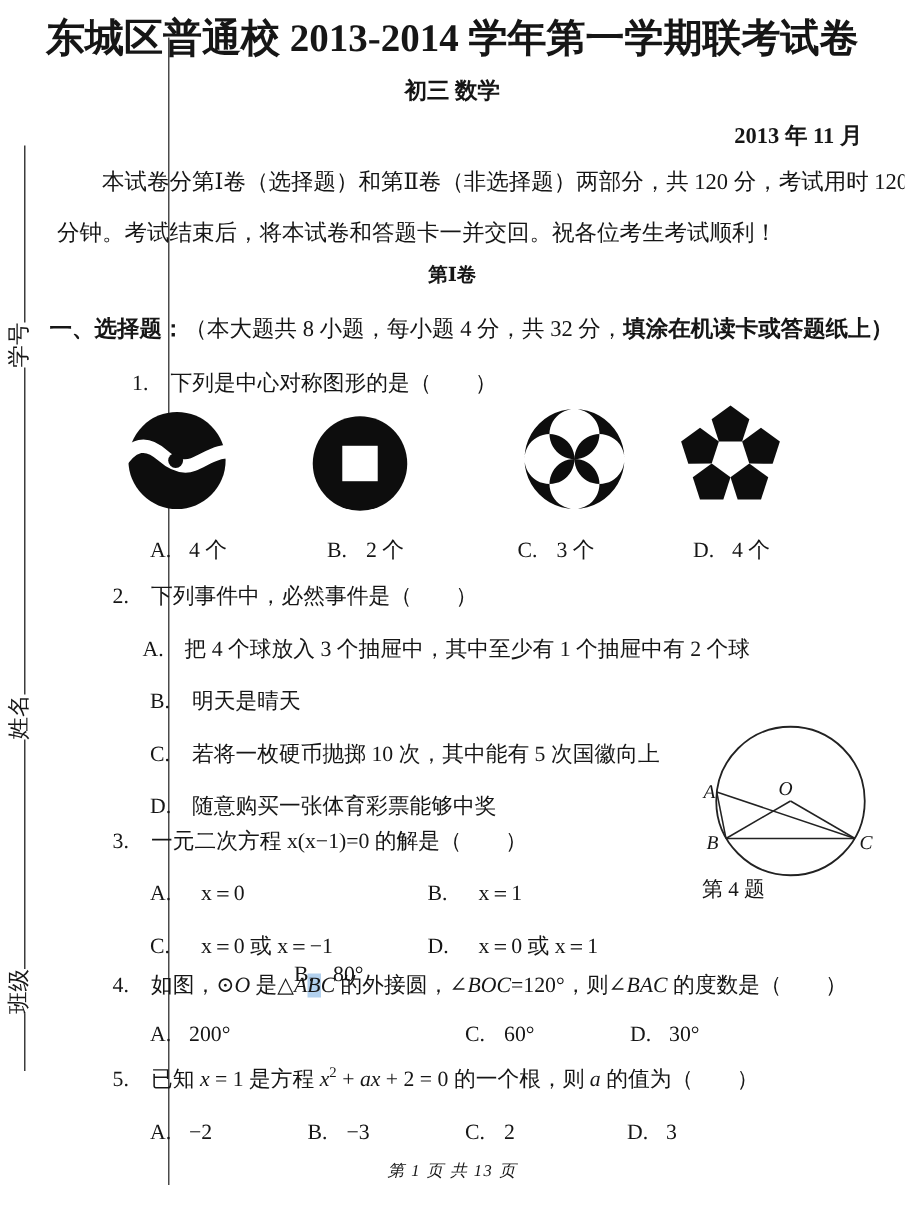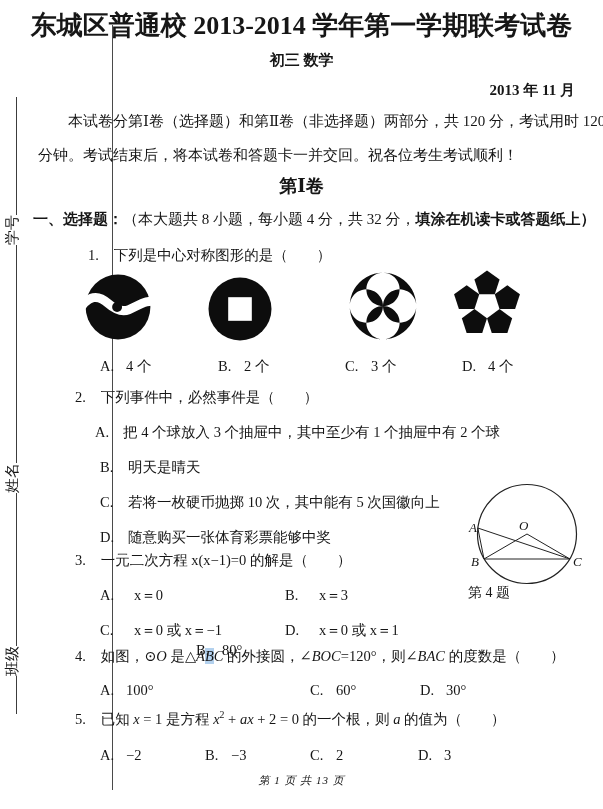--- a/index.html
+++ b/index.html
@@ -5,21 +5,21 @@
   html,body{margin:0;padding:0;}
   body{
     width:603px;height:809px;position:relative;background:#ffffff;
     font-family:"Liberation Serif","DejaVu Serif",serif;
     color:#161616;overflow:hidden;
   }
   .abs{position:absolute;white-space:nowrap;}
   .center{left:0;width:603px;text-align:center;}
   .bold{font-weight:bold;}
   .t19{font-size:26px;}
-  .t18{font-size:18px;}
+  .t18{font-size:13px;}
   .t15{font-size:15px;}
   .t14{font-size:14.5px;}
   .t13{font-size:11px;font-style:italic;}
   
   #margin-strip{
     position:absolute;left:2px;top:714px;width:640px;height:22px;
     transform:rotate(-90deg);transform-origin:0 0;
     font-size:15px;white-space:nowrap;
   }
   #margin-strip .blank{
@@ -151,35 +151,35 @@
 <div id="diagram-caption">第 4 题</div>
 
 <div class="abs t14" style="left:75px;top:551px">
   <span class="qnum">3.</span>
   <span>一元二次方程 x(x−1)=0 的解是（　　）</span>
 </div>
 <div class="abs t14" style="left:100px;top:586px">
   <span class="optlabel w34">A.</span><span>x＝0</span>
 </div>
 <div class="abs t14" style="left:285px;top:586px">
-  <span class="optlabel w34">B.</span><span>x＝3</span>
+  <span class="optlabel w34">B.</span><span>x＝1</span>
 </div>
 <div class="abs t14" style="left:100px;top:621px">
   <span class="optlabel w34">C.</span><span>x＝0 或 x＝−1</span>
 </div>
 <div class="abs t14" style="left:285px;top:621px">
   <span class="optlabel w34">D.</span><span>x＝0 或 x＝1</span>
 </div>
 
 <div class="abs t14" style="left:75px;top:647px">
   <span class="qnum">4.</span>
   <span><span class="seg-cn">如图，⊙</span><span class="seg-math">O</span><span class="seg-cn"> 是△</span><span class="seg-math">A</span><span class="seg-mathhl">B</span><span class="seg-math">C</span><span class="seg-cn"> 的外接圆，∠</span><span class="seg-math">BOC</span><span class="seg-cn">=120°，则∠</span><span class="seg-math">BAC</span><span class="seg-cn"> 的度数是（　　）</span></span>
 </div>
 <div class="abs t14" style="left:100px;top:682px">
-  <span class="optlabel w26">A.</span><span>100°</span>
+  <span class="optlabel w26">A.</span><span>200°</span>
 </div>
 <div class="abs t14" style="left:196px;top:642px">
   <span class="optlabel w26">B.</span><span>80°</span>
 </div>
 <div class="abs t14" style="left:310px;top:682px">
   <span class="optlabel w26">C.</span><span>60°</span>
 </div>
 <div class="abs t14" style="left:420px;top:682px">
   <span class="optlabel w26">D.</span><span>30°</span>
 </div>

